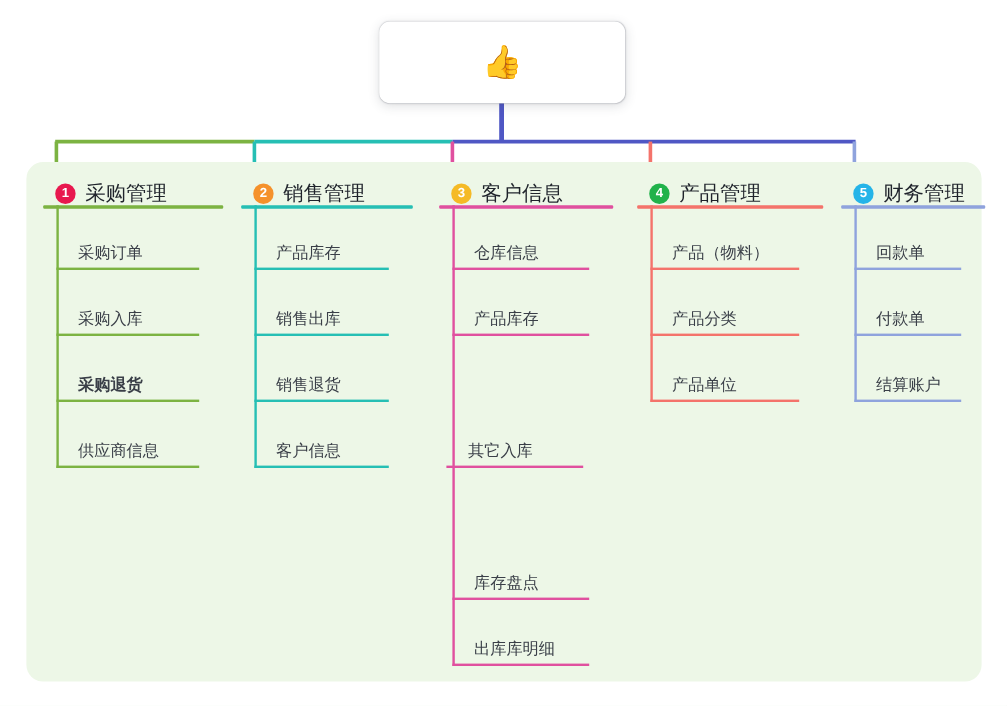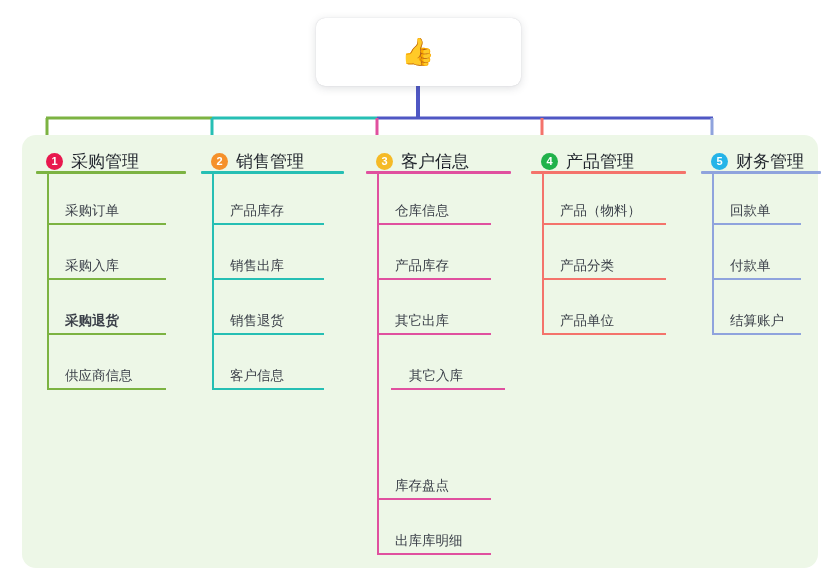--- a/index.html
+++ b/index.html
@@ -147,25 +147,21 @@
         <div class="head-rule" style="background: rgb(224, 80, 159); top: 36px; width: 145px;"></div>
         <div class="spine" style="background: rgb(224, 80, 159); left: 11px; top: 36px; height: 384px;"></div>
         <div class="leaf" style="left: 11px; top: 60px; width: 126px; height: 30px;">
           <span class="leaf-label">仓库信息</span>
           <div class="leaf-rule" style="background: rgb(224, 80, 159); width: 114px;"></div>
         </div>
         <div class="leaf" style="left: 11px; top: 115px; width: 126px; height: 30px;">
           <span class="leaf-label">产品库存</span>
           <div class="leaf-rule" style="background: rgb(224, 80, 159); width: 114px;"></div>
         </div>
-        <div class="leaf" style="left: 11px; top: 170px; width: 126px; height: 30px;">
-          <span class="leaf-label">其它出库</span>
-          <div class="leaf-rule" style="background: rgb(224, 80, 159); width: 114px;"></div>
-        </div>
-        <div class="leaf" style="left: 25px; top: 225px; width: 126px; height: 30px; padding-left: 39px;">
+        <div class="leaf" style="left: 6px; top: 225px; width: 126px; height: 30px; padding-left: 39px;">
           <span class="leaf-label">其它入库</span>
           <div class="leaf-rule" style="background: rgb(224, 80, 159); width: 114px;"></div>
         </div>
         <div class="leaf" style="left: 11px; top: 335px; width: 126px; height: 30px;">
           <span class="leaf-label">库存盘点</span>
           <div class="leaf-rule" style="background: rgb(224, 80, 159); width: 114px;"></div>
         </div>
         <div class="leaf" style="left: 11px; top: 390px; width: 126px; height: 30px;">
           <span class="leaf-label">出库库明细</span>
           <div class="leaf-rule" style="background: rgb(224, 80, 159); width: 114px;"></div>

